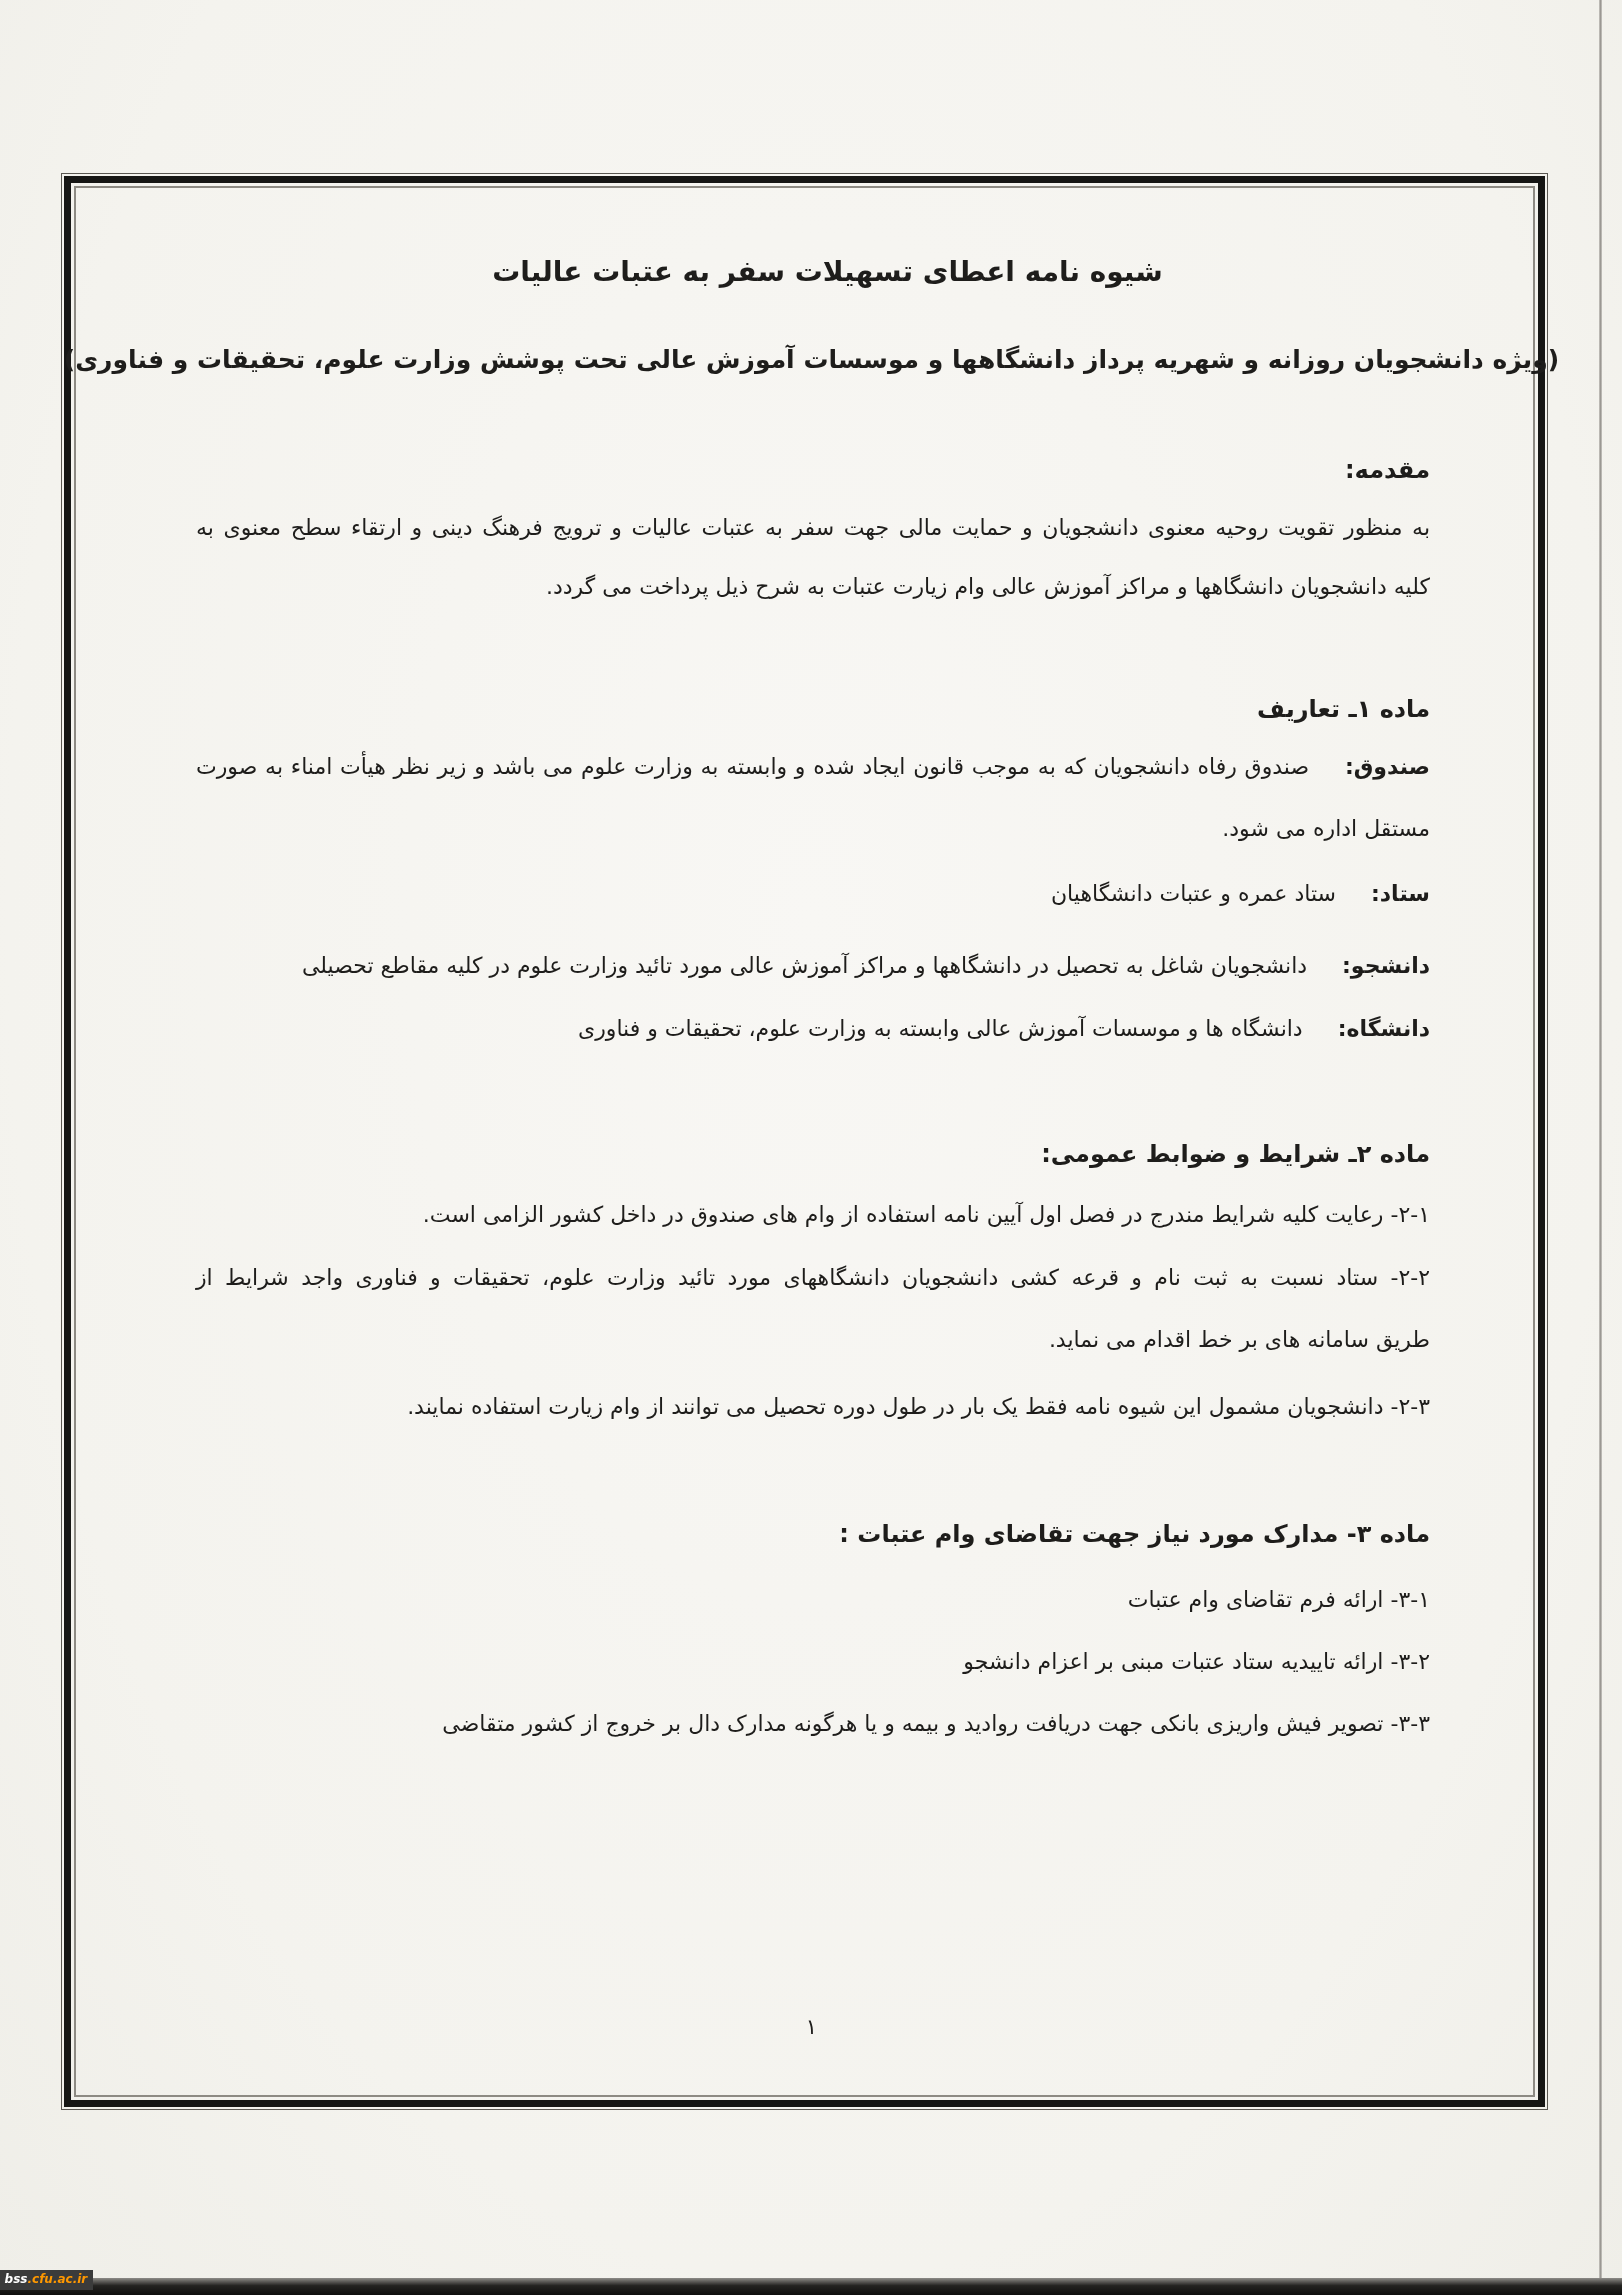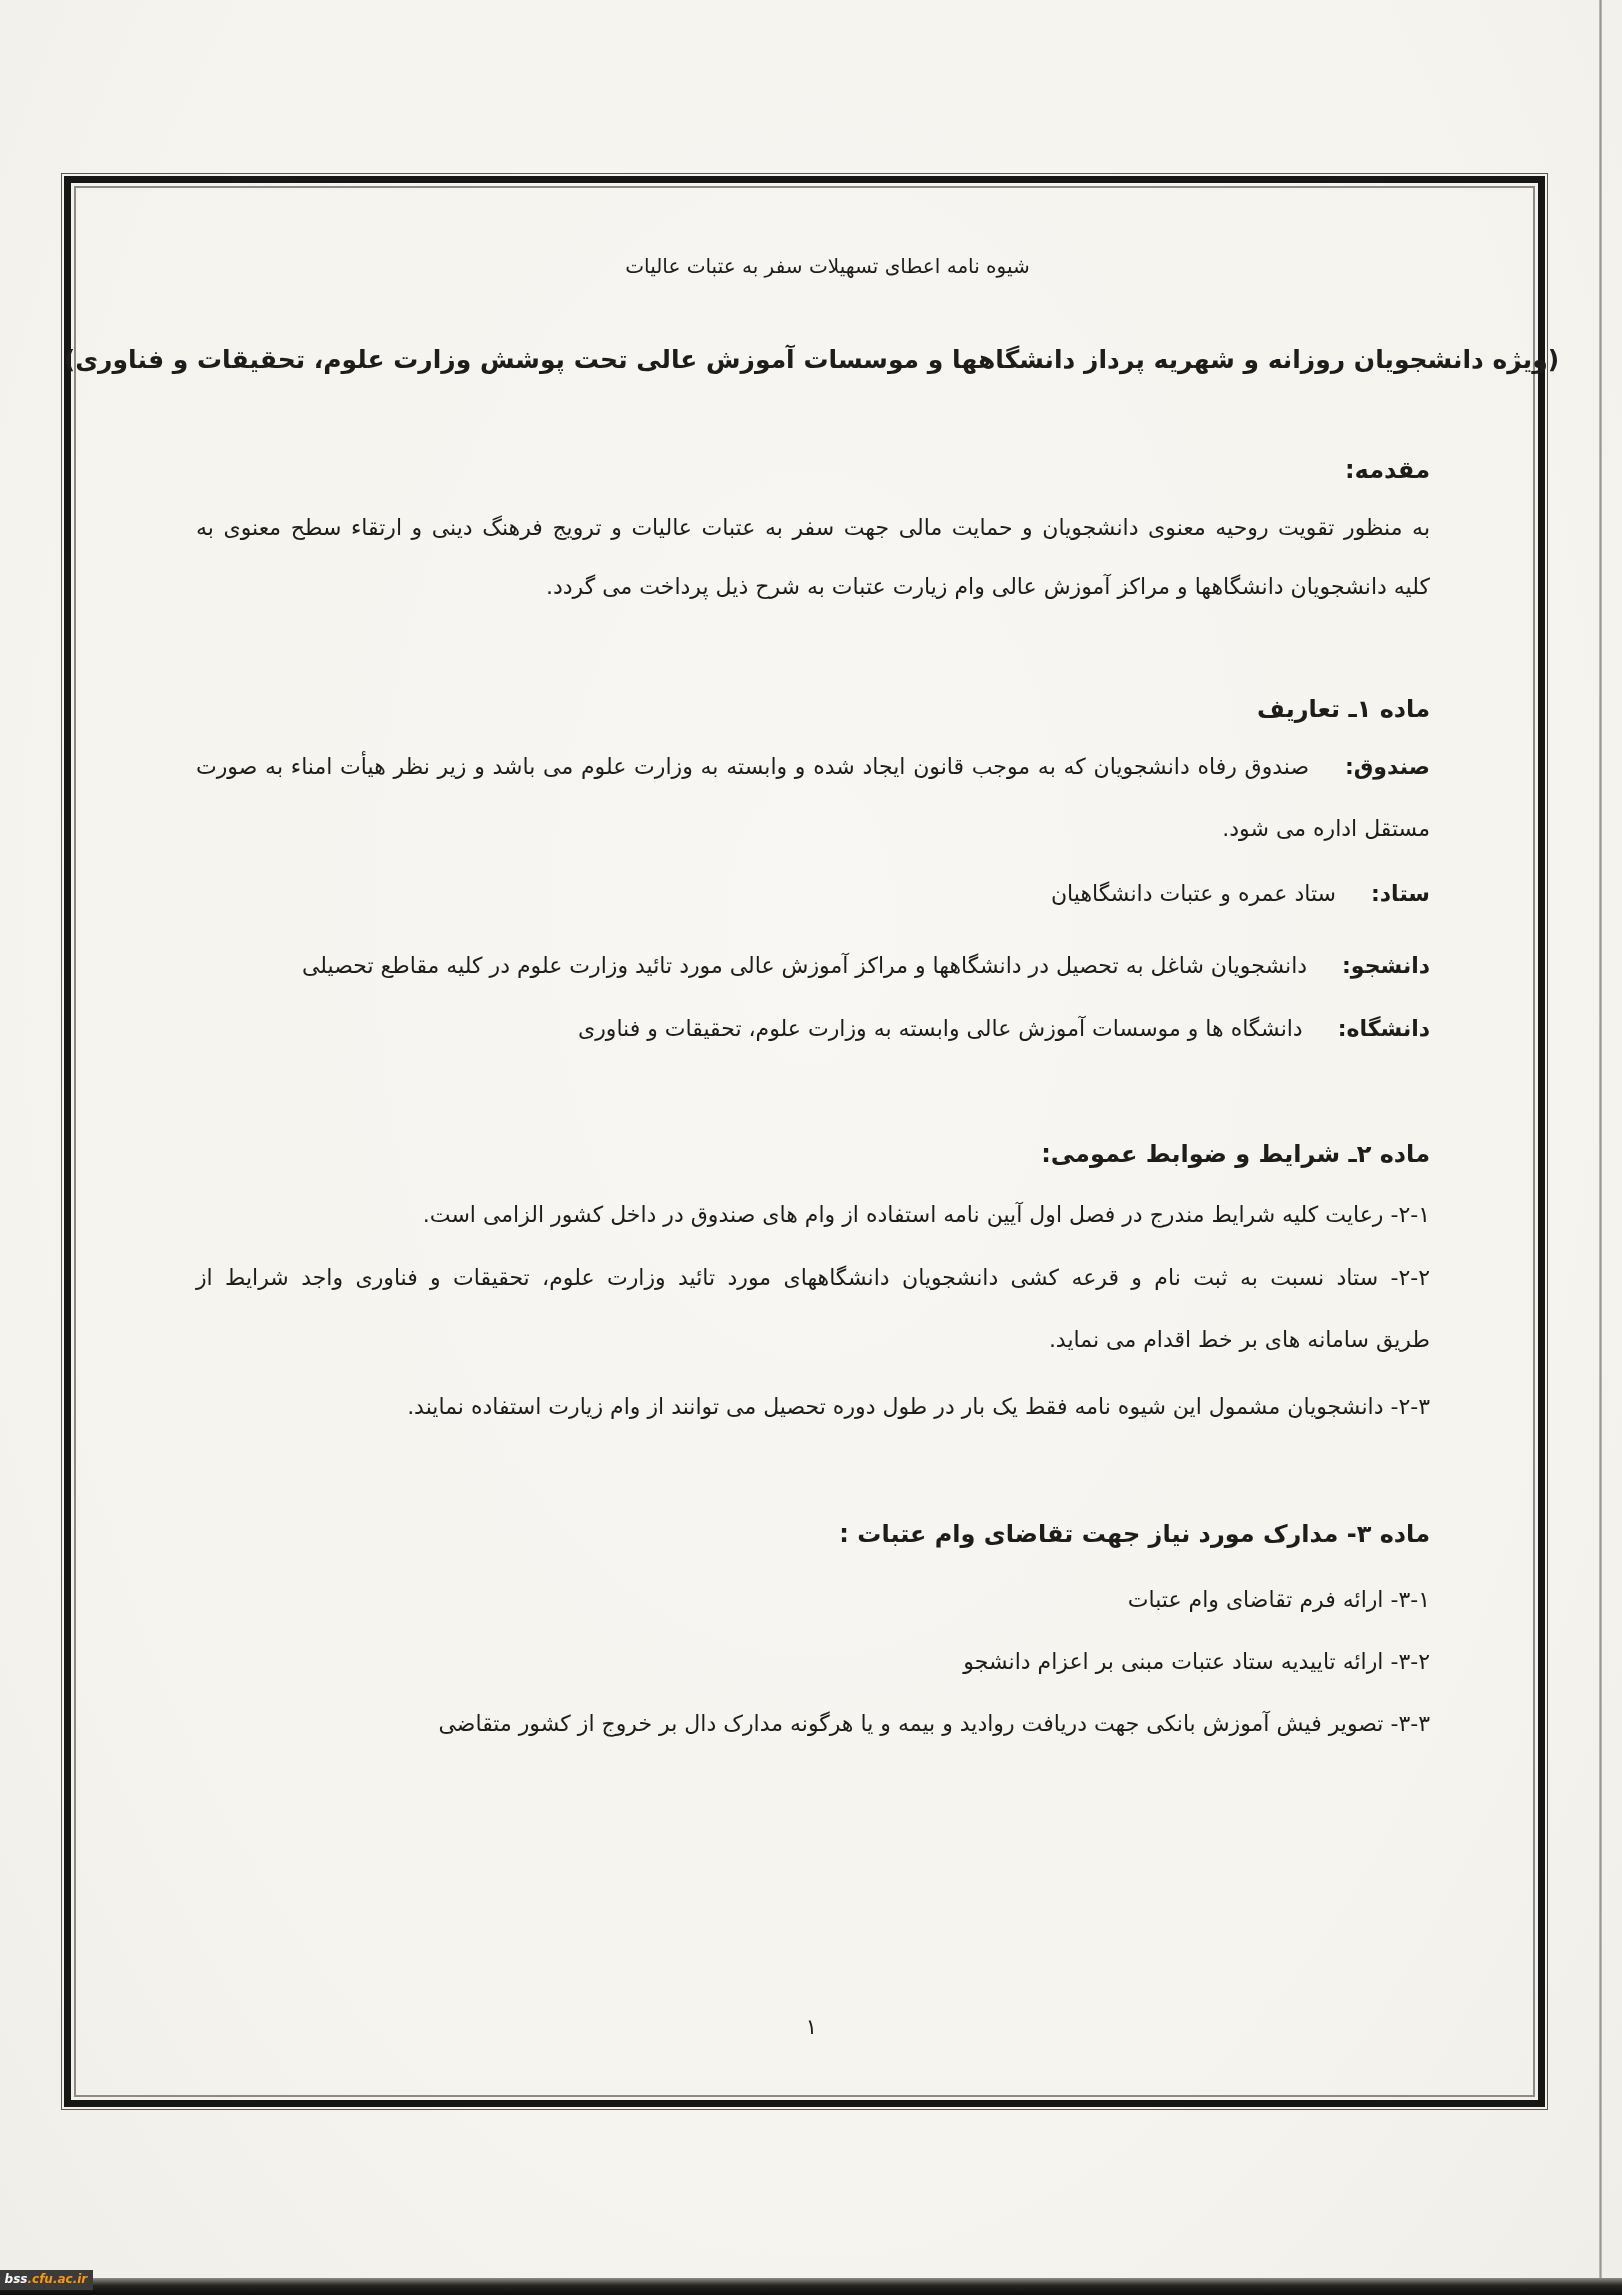--- a/index.html
+++ b/index.html
@@ -12,21 +12,21 @@
   
   .frame{position:absolute;left:61px;top:173px;width:1487px;height:1937px;
          border:1.3px solid #5a5751;box-sizing:border-box;}
   .frame-band{position:absolute;inset:2px;border:7.2px solid #161614;}
   .frame-inner{position:absolute;inset:2.6px;border:2px solid #8d8a83;}
   
   .line{position:absolute;right:193px;direction:rtl;white-space:nowrap;
         font-size:22px;line-height:1.45;letter-spacing:0;}
   .line.just{left:196px;white-space:normal;text-align:justify;text-align-last:justify;}
   .center{left:0;right:0;text-align:center;}
-  .title{font-size:20px;font-weight:normal;padding-left:32px;}
+  .title{font-size:28px;font-weight:bold;padding-left:32px;}
   .subtitle{font-size:25px;font-weight:bold;}
   .heading{font-weight:bold;font-size:24px;text-align:right;}
   .b{font-weight:bold;margin-left:28px;}
   .num{unicode-bidi:bidi-override;direction:rtl;}
   .pagenum{font-size:21px;}
   
   .edge-right{position:absolute;top:0;bottom:0;left:1599px;width:2.6px;
               background:linear-gradient(90deg,#c9c7c2,#9b9893,#c9c7c2);}
   .bottom-band{position:absolute;left:0;right:0;top:2278px;height:17px;
                background:linear-gradient(180deg,#8d8b87 0%,#242321 45%,#0e0e0d 100%);}
@@ -101,21 +101,21 @@
     <span>ارائه فرم تقاضای وام عتبات</span>
   </div>
 
   <div class="line" style="top:1646px">
     <span class="num">۲-۳-</span>
     <span>ارائه تاییدیه ستاد عتبات مبنی بر اعزام دانشجو</span>
   </div>
 
   <div class="line" style="top:1708px">
     <span class="num">۳-۳-</span>
-    <span>تصویر فیش آموزش بانکی جهت دریافت روادید و بیمه و یا هرگونه مدارک دال بر خروج از کشور متقاضی</span>
+    <span>تصویر فیش واریزی بانکی جهت دریافت روادید و بیمه و یا هرگونه مدارک دال بر خروج از کشور متقاضی</span>
   </div>
 
   <div class="line center pagenum" style="top:2012px">۱</div>
 
   <div class="edge-right"></div>
   <div class="bottom-band"></div>
 
   <div class="watermark"><span>bss</span><span class="suffix">.cfu.ac.ir</span></div>
 
 </div>

